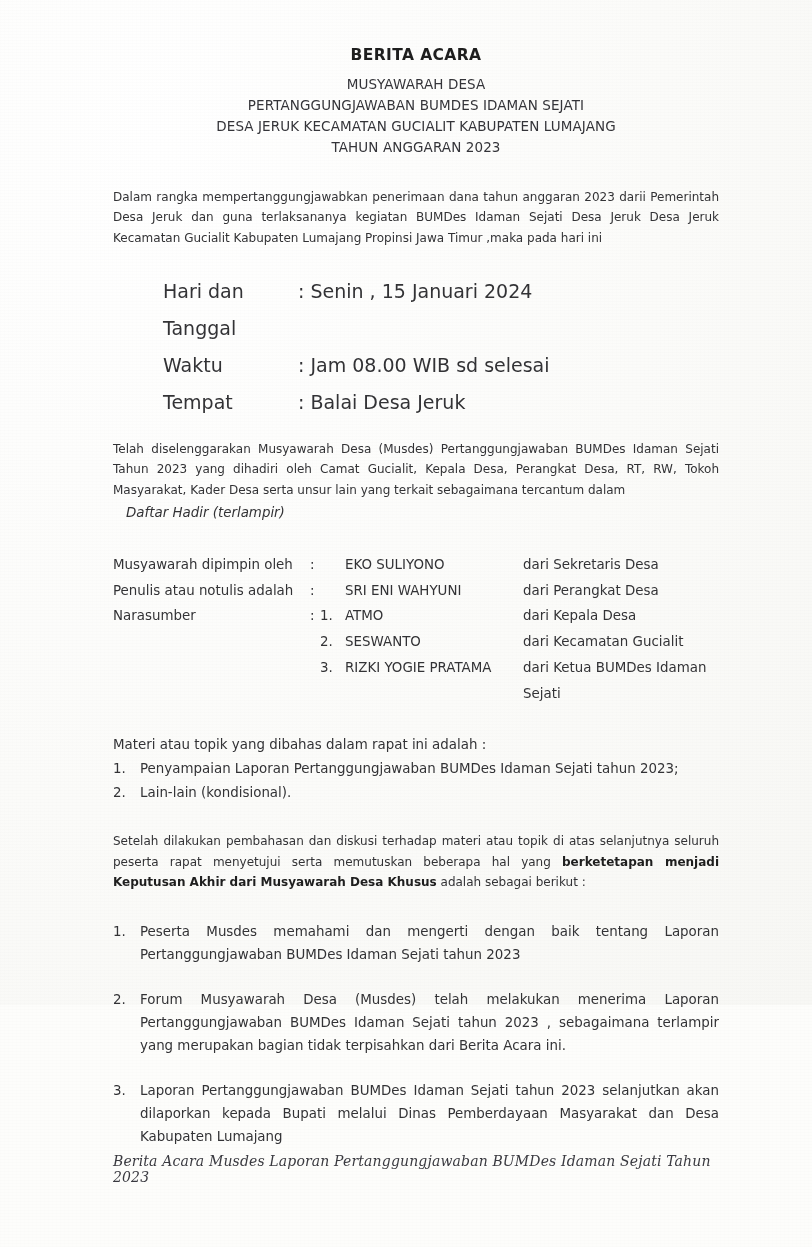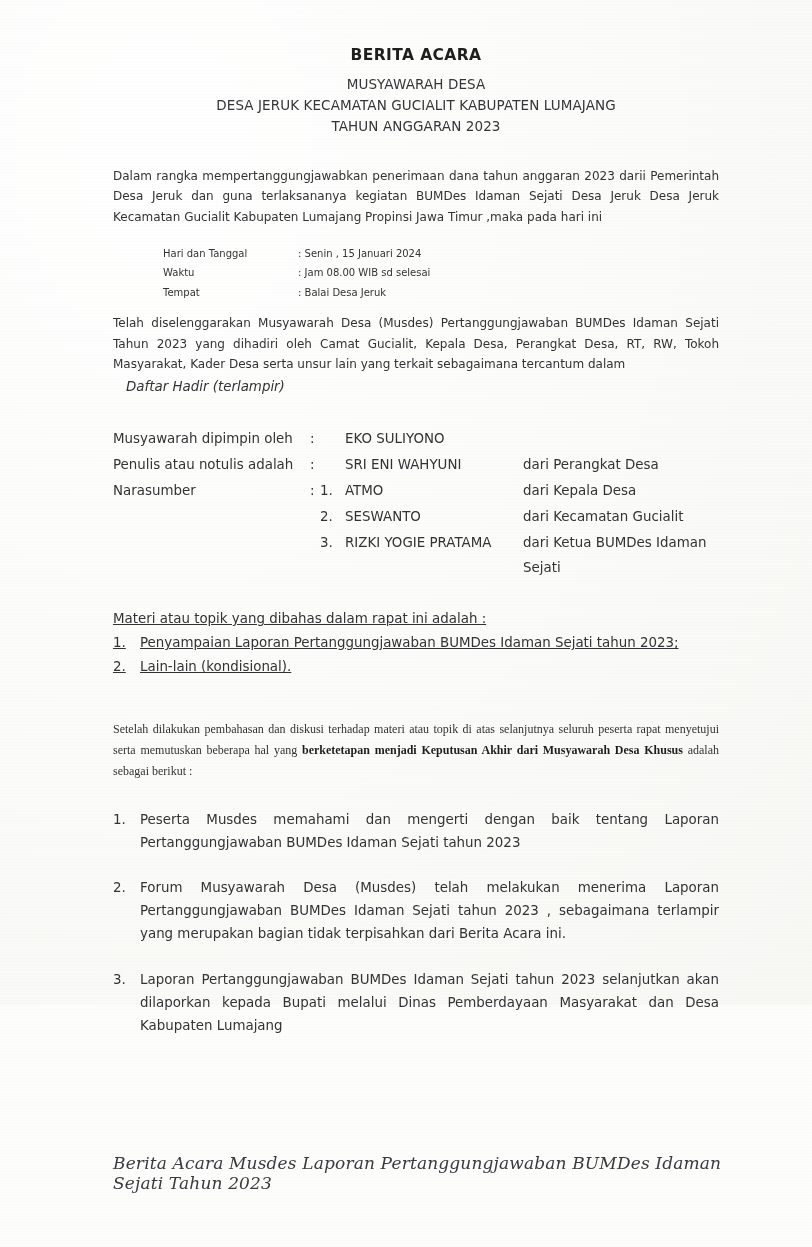--- a/index.html
+++ b/index.html
@@ -56,31 +56,31 @@
     font-size: 12px;
     line-height: 1.72;
     text-align: justify;
     color: #333336;
   }
 
   .p-intro { margin-top: 29px; }
 
   
   .details {
-    margin-top: 16px;
+    margin-top: 24px;
     margin-left: 50px;
-    font-size: 10px;
+    font-size: 19px;
     line-height: 1.95;
     color: #333336;
   }
   .details .row { display: flex; }
   .details .lbl { width: 135px; flex: 0 0 135px; }
   .details .val { flex: 1 1 auto; }
 
-  .p-telah { margin-top: 11px; }
+  .p-telah { margin-top: 18px; }
   .italic-line {
     font-style: italic;
     font-size: 13.4px;
     line-height: 1.72;
     color: #333336;
     margin-left: 13px;
   }
 
   
   .participants {
@@ -90,27 +90,27 @@
     color: #333336;
   }
   .participants .row { display: flex; align-items: baseline; }
   .participants .lbl { width: 197px; flex: 0 0 197px; }
   .participants .colon { width: 10px; flex: 0 0 10px; }
   .participants .num { width: 25px; flex: 0 0 25px; }
   .participants .nm { width: 178px; flex: 0 0 178px; }
   .participants .frm { flex: 1 1 auto; }
 
   
-  .materi { margin-top: 26px; font-size: 13.4px; line-height: 1.72; color: #333336; text-decoration: underline; }
+  .materi { margin-top: 26px; font-size: 13.4px; line-height: 1.72; color: #333336; }
   .materi .lead { }
   .materi .item { display: flex; margin-top: 1px; }
   .materi .item .mk { width: 27px; flex: 0 0 27px; }
   .materi .item .tx { flex: 1 1 auto; }
 
-  .p-setelah { margin-top: 41px; font-family: Liberation Serif, serif; }
+  .p-setelah { margin-top: 27px; }
   .p-setelah b { font-weight: bold; color: #1f1f1f; }
 
   
   .decisions { margin-top: 27px; }
   .decisions .d-item {
     display: flex;
     margin-bottom: 22px;
     font-size: 13.4px;
     line-height: 1.72;
     color: #333336;
@@ -119,21 +119,21 @@
   .decisions .d-item .tx { flex: 1 1 auto; text-align: justify; }
 
   
   .doc-footer {
     position: absolute;
     left: 113px;
     top: 1153px;
     width: 620px;
     font-family: "DejaVu Serif", serif;
     font-style: italic;
-    font-size: 17px;
+    font-size: 14px;
     letter-spacing: 0.15px;
     color: #3a3a40;
   }
 
   
   .scan-noise {
     position: absolute;
     left: 0; top: 0; width: 812px; height: 1247px;
     pointer-events: none;
     opacity: 0.035;
@@ -145,20 +145,21 @@
 </head>
 <body>
 
 <div class="page">
 
   <div class="content">
 
     <div class="doc-header">
       <div class="title-main">BERITA ACARA</div>
       <div class="title-sub s1">MUSYAWARAH DESA</div>
+      <div class="title-sub">PERTANGGUNGJAWABAN BUMDES IDAMAN SEJATI</div>
       <div class="title-sub">DESA JERUK KECAMATAN GUCIALIT KABUPATEN LUMAJANG</div>
       <div class="title-sub">TAHUN ANGGARAN 2023</div>
     </div>
 
     <div class="para p-intro">Dalam rangka mempertanggungjawabkan penerimaan dana tahun anggaran 2023 darii Pemerintah Desa Jeruk dan guna terlaksananya kegiatan BUMDes Idaman Sejati Desa Jeruk Desa Jeruk  Kecamatan Gucialit Kabupaten Lumajang  Propinsi Jawa Timur ,maka pada hari ini</div>
 
     <div class="details">
       <div class="row">
         <div class="lbl">Hari dan Tanggal</div>
         <div class="val">: Senin , 15 Januari 2024</div>
@@ -175,20 +176,21 @@
 
     <div class="para p-telah">Telah diselenggarakan Musyawarah Desa (Musdes) Pertanggungjawaban BUMDes Idaman Sejati Tahun 2023 yang dihadiri oleh Camat Gucialit, Kepala Desa, Perangkat Desa, RT, RW, Tokoh Masyarakat, Kader Desa serta unsur lain yang terkait sebagaimana tercantum dalam</div>
     <div class="italic-line">Daftar Hadir (terlampir)</div>
 
     <div class="participants">
       <div class="row">
         <div class="lbl">Musyawarah dipimpin oleh</div>
         <div class="colon">:</div>
         <div class="num"></div>
         <div class="nm">EKO SULIYONO</div>
+        <div class="frm">dari Sekretaris Desa</div>
       </div>
       <div class="row">
         <div class="lbl">Penulis atau notulis adalah</div>
         <div class="colon">:</div>
         <div class="num"></div>
         <div class="nm">SRI ENI WAHYUNI</div>
         <div class="frm">dari Perangkat Desa</div>
       </div>
       <div class="row">
         <div class="lbl">Narasumber</div>

